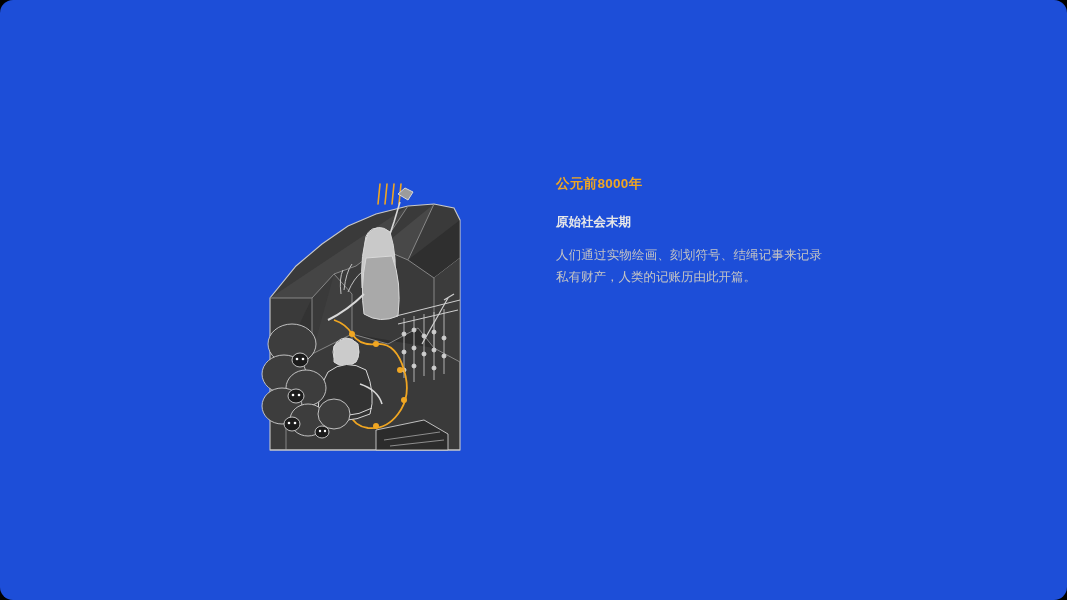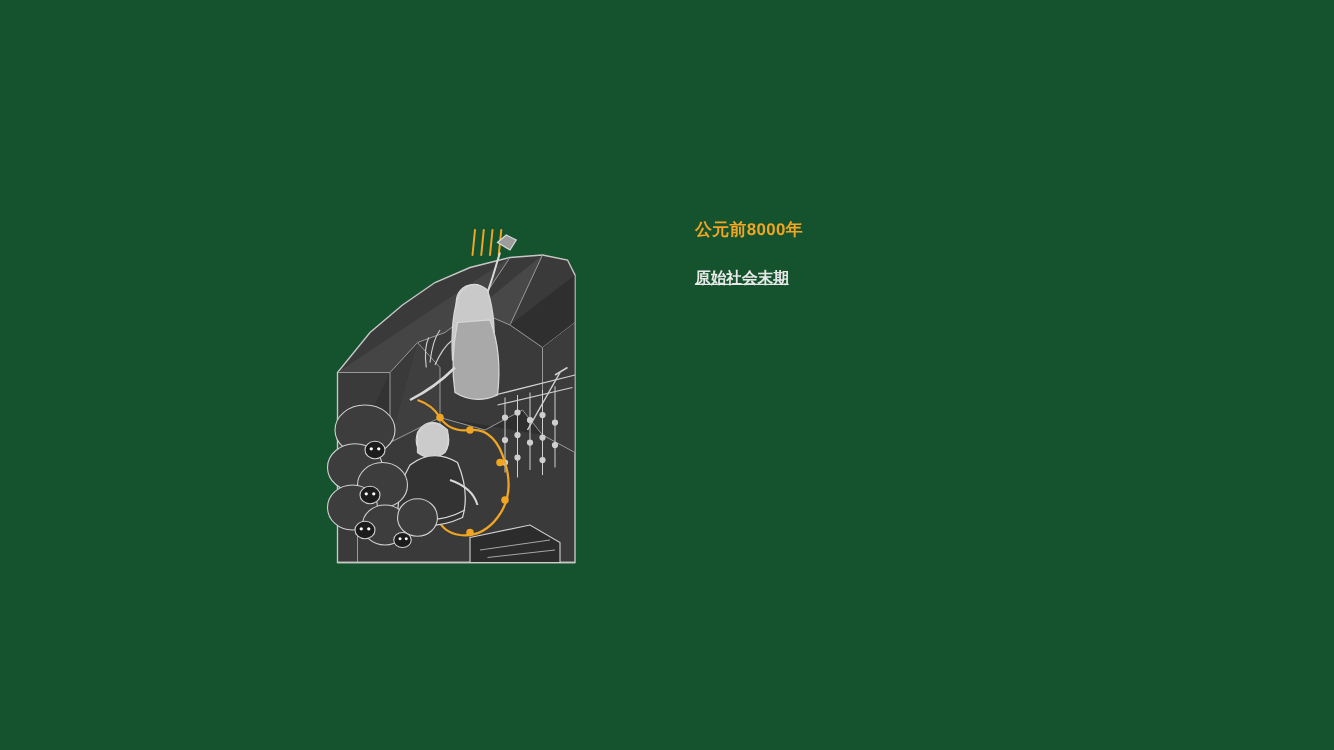--- a/index.html
+++ b/index.html
@@ -12,21 +12,22 @@
     height: 600px;
     overflow: hidden;
     font-family: "Liberation Sans", sans-serif;
     color: #cfcfcf;
     position: relative;
   }
 
   .slide {
     position: absolute;
     inset: 0;
-    background: #14532d;
+    background: #1d4ed8;
+    border-radius: 13px;
   }
 
   
   .illustration {
     position: absolute;
     left: 248px;
     top: 148px;
     width: 228px;
     height: 310px;
   }
@@ -50,21 +51,20 @@
     letter-spacing: 0.3px;
     margin: 0 0 22px 0;
     line-height: 1.2;
   }
   .subtitle {
     font-size: 12.5px;
     font-weight: bold;
     color: #e8e8e8;
     margin: 0 0 14px 0;
     line-height: 1.3;
-    text-decoration: underline;
   }
   .cn-body {
     font-size: 12.5px;
     color: #c4c4c4;
     line-height: 22px;
     margin: 0;
     text-align: justify;
     text-justify: inter-character;
   }
   .en-body {
@@ -211,15 +211,16 @@
         <path d="M128,282 L176,272 L200,286 L200,302 L128,302 Z"></path>
         <path d="M136,292 L192,284" fill="none" stroke-width="0.6"></path>
         <path d="M142,298 L196,292" fill="none" stroke-width="0.6"></path>
       </g>
     </svg>
   </div>
 
   <div class="textblock">
     <div class="year">公元前8000年</div>
     <div class="subtitle">原始社会末期</div>
+    <p class="cn-body">人们通过实物绘画、刻划符号、结绳记事来记录私有财产，人类的记账历由此开篇。</p>
   </div>
 
 </div>
 
 </body></html>

